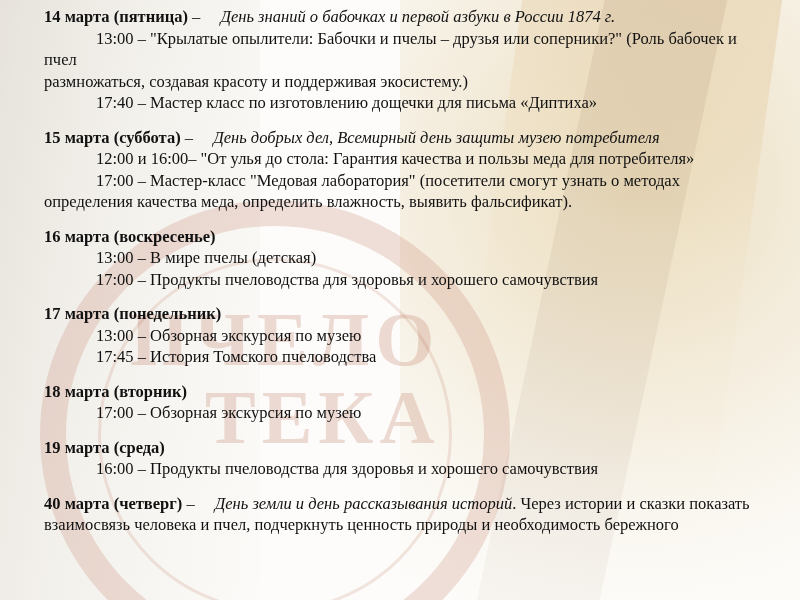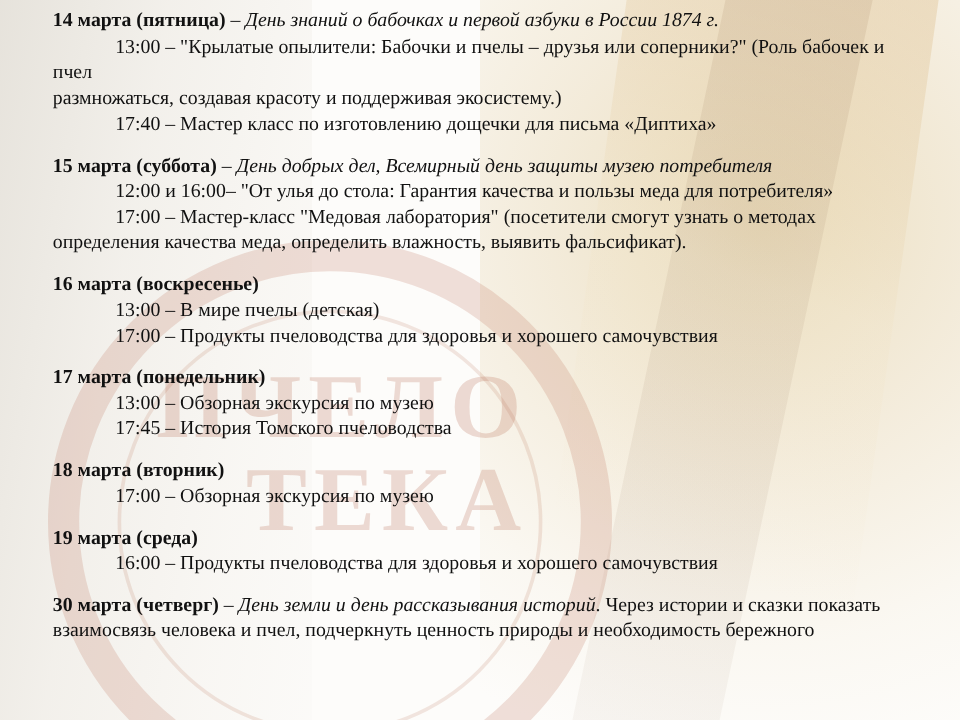--- a/index.html
+++ b/index.html
@@ -113,20 +113,21 @@
   }
   .block {
     margin-bottom: 13px;
   }
   .heading {
     font-weight: bold;
   }
   .heading .subtitle {
     font-weight: normal;
     font-style: italic;
+    margin-left: 16px;
   }
   .heading .plain {
     font-weight: normal;
     font-style: normal;
   }
   .line {
     text-indent: 52px;
   }
   .para-cont {
     text-indent: 0;
@@ -186,18 +187,18 @@
       <div class="heading"><span>18 марта (вторник)</span></div>
       <div class="line">17:00 – Обзорная экскурсия по музею</div>
     </div>
 
     <div class="block">
       <div class="heading"><span>19 марта (среда)</span></div>
       <div class="line">16:00 – Продукты пчеловодства для здоровья и хорошего самочувствия</div>
     </div>
 
     <div class="block last-cut">
-      <div class="heading"><span>30 марта (четверг)</span><span class="plain"> – </span><span class="subtitle">День земли и день рассказывания историй</span><span class="plain">. Через истории и сказки показать</span></div>
+      <div class="heading"><span>40 марта (четверг)</span><span class="plain"> – </span><span class="subtitle">День земли и день рассказывания историй</span><span class="plain">. Через истории и сказки показать</span></div>
       <div class="para-cont">взаимосвязь человека и пчел, подчеркнуть ценность природы и необходимость бережного</div>
     </div>
 
   </div>
 </div>
 
 </body></html>

